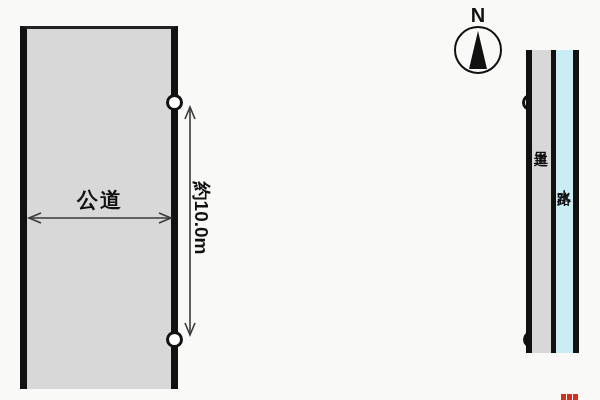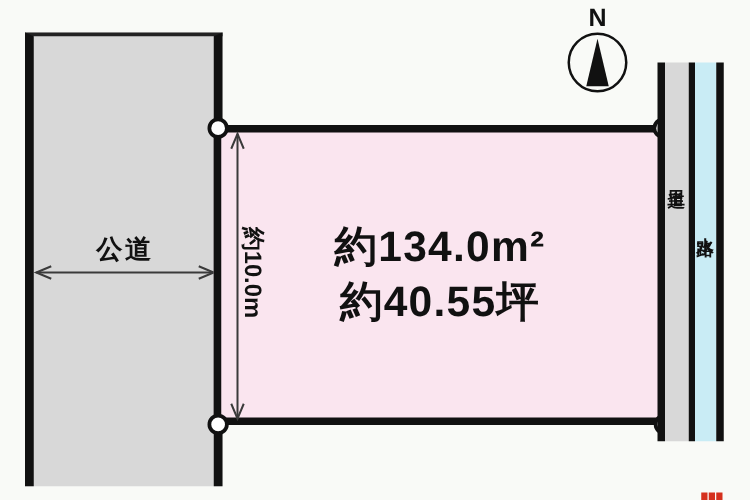--- a/index.html
+++ b/index.html
@@ -111,24 +111,20 @@
 <div class="canvas">
 
   <div class="road-left"></div>
   <div class="road-name">公道</div>
   <svg class="h-arrow" width="148" height="16" viewBox="0 0 148 16">
     <line x1="3" y1="8" x2="145" y2="8" stroke="#3a3a3a" stroke-width="1.6"></line>
     <polyline points="15,3 3,8 15,13" fill="none" stroke="#3a3a3a" stroke-width="1.6"></polyline>
     <polyline points="133,3 145,8 133,13" fill="none" stroke="#3a3a3a" stroke-width="1.6"></polyline>
   </svg>
 
-  <div class="parcel">
-    <div class="parcel-line">約134.0m²</div>
-    <div class="parcel-line">約40.55坪</div>
-  </div>
 
   <svg class="v-arrow" width="16" height="234" viewBox="0 0 16 234">
     <line x1="8" y1="3" x2="8" y2="231" stroke="#3a3a3a" stroke-width="1.6"></line>
     <polyline points="3,15 8,3 13,15" fill="none" stroke="#3a3a3a" stroke-width="1.6"></polyline>
     <polyline points="3,219 8,231 13,219" fill="none" stroke="#3a3a3a" stroke-width="1.6"></polyline>
   </svg>
   <div class="v-dim-label">約10.0m</div>
 
   <div class="corner tl"></div>
   <div class="corner tr"></div>

